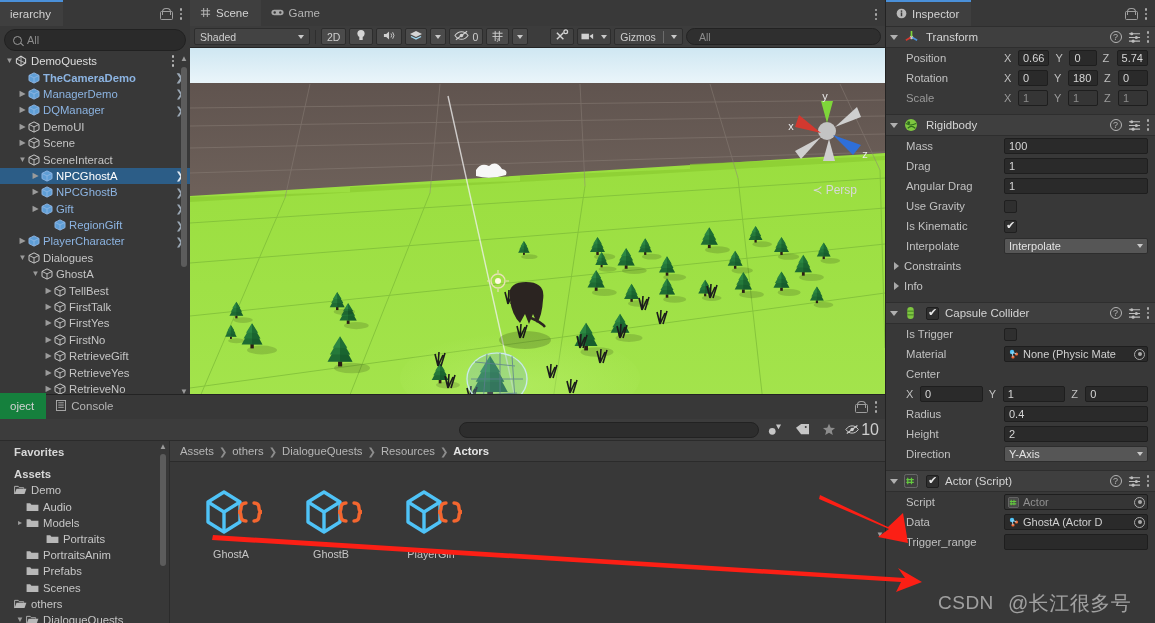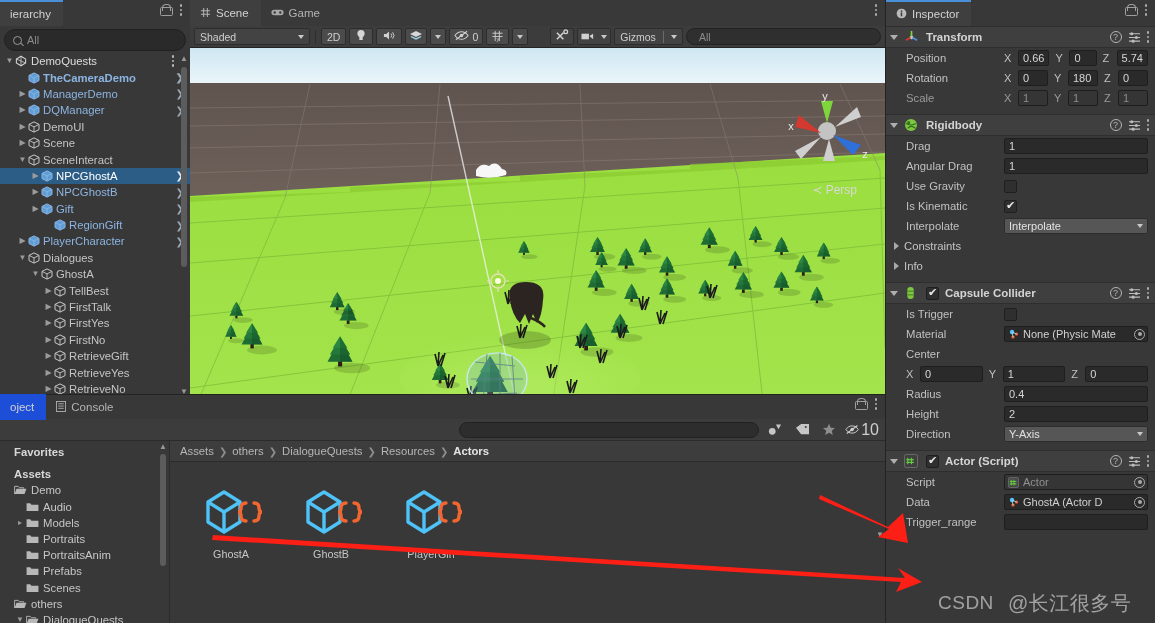--- a/index.html
+++ b/index.html
@@ -7,21 +7,21 @@
     width: 1155px; height: 623px;
     background: #383838;
     font-family: "Liberation Sans", sans-serif;
     font-size: 11px;
     color: #c4c4c4;
     overflow: hidden;
   }
   .app { position: relative; width: 1155px; height: 623px; }
 
   
-  .tabbar { height: 26px; background: #393939; position: relative; display: flex; align-items: center; }
+  .tabbar { height: 26px; background: #393939; position: relative; display: flex; align-items: flex-end; }
   .tab { height: 26px; padding: 0 12px 0 10px; display: flex; align-items: center; gap: 5px;
          font-size: 11.5px; color: #b4b4b4; background: transparent; }
   .tab.active { background: #3f3f3f; color: #d2d2d2; border-top: 2px solid #4a90d9; }
   .tab.active.noaccent { border-top: none; }
   .tab .ticon { opacity: .85; display:inline-block; }
   .tabbar .spacer { flex: 1; }
   .tb-right { display: flex; align-items: center; gap: 9px; padding: 0 8px 6px 0; }
   .lock { width: 11px; height: 12px; position: relative; opacity: .75; }
   .lock:before { content:""; position:absolute; left:0; bottom:0; width:11px; height:7px;
      border:1.4px solid #c0c0c0; border-radius:1.5px; }
@@ -71,21 +71,21 @@
   .s-search span{color:#8c8c8c;font-size:10.5px;}
   .viewport { position:relative; width:695px; height:372px; overflow:hidden; }
 
   
   #inspector { position:absolute; right:0; top:0; width:270px; height:623px; background:#383838;
      border-left:1px solid #232323; }
   #inspector .tabbar { background:#383838; }
   .insp-body { height:597px; overflow:hidden; position:relative; }
   .comp-head { height:22px; display:flex; align-items:center; gap:6px; padding:0 6px 0 4px;
       background:#3f3f3f; border-top:1px solid #2e2e2e; border-bottom:1px solid #2e2e2e; }
-  .comp-head .ct { flex:1; font-weight:bold; font-size:11.5px; color:#d4d4d4; }
+  .comp-head .ct { flex:1; font-weight:normal; font-size:11.5px; color:#d4d4d4; }
   .caret { width:0;height:0;border-left:4px solid transparent;border-right:4px solid transparent;
       border-top:5px solid #b0b0b0; flex:none; }
   .cb { width:13px; height:13px; background:#2f2f2f; border:1px solid #1f1f1f; border-radius:2px;
       flex:none; position:relative; }
   .cb.on:after { content:"✔"; position:absolute; left:1px; top:-2px; font-size:11px; color:#e8e8e8; }
   .hbtn { width:12px;height:12px;border:1.3px solid #b4b4b4;border-radius:50%;font-size:9px;
       text-align:center;line-height:10px;color:#b4b4b4; flex:none;}
   .presets { width:13px;height:12px;flex:none;}
   .prow { height:20px; display:flex; align-items:center; padding:0 7px 0 0; }
   .plab { width:118px; padding-left:20px; font-size:11.3px; color:#c0c0c0; flex:none; }
@@ -915,21 +915,21 @@
       </svg>
       <div style="position:absolute;right:28px;top:135px;font-size:12px;color:#d8d8d8;display:flex;gap:3px;align-items:center">
         <span>≺</span>
         <span>Persp</span>
       </div>
     </div>
   </div>
 
   <div id="project">
     <div class="tabbar">
-      <div class="tab active noaccent" style="background:#1d4ed8;">
+      <div class="tab active noaccent" style="background:#15803d;">
         <span>oject</span>
       </div>
       <div class="tab">
         <span class="ticon">
           <svg width="10" height="11" viewBox="0 0 11 12">
               <rect x="0.5" y="0.5" width="10" height="11" fill="none" stroke="#c3c3c3" stroke-width="1"></rect>
               <path d="M2.5 3h6 M2.5 5.5h6 M2.5 8h6" stroke="#c3c3c3" stroke-width="1"></path>
             </svg>
         </span>
         <span>Console</span>
@@ -1004,21 +1004,21 @@
                 </svg></span>
               <span>Audio</span>
             </div>
             <div class="prow2" style="padding-left: 14px;">
               <span class="tw">▸</span>
               <span class="folder"><svg width="13" height="10" viewBox="0 0 14 11">
                   <path d="M0.5 1.5 L4.5 1.5 L5.8 3 L13.5 3 L13.5 10 L0.5 10 Z" fill="#b8b8b8"></path>
                 </svg></span>
               <span>Models</span>
             </div>
-            <div class="prow2" style="padding-left: 14px;">
+            <div class="prow2" style="padding-left: 14px; margin-left: 20px;">
               <span class="tw"></span>
               <span class="folder"><svg width="13" height="10" viewBox="0 0 14 11">
                   <path d="M0.5 1.5 L4.5 1.5 L5.8 3 L13.5 3 L13.5 10 L0.5 10 Z" fill="#b8b8b8"></path>
                 </svg></span>
               <span>Portraits</span>
             </div>
             <div class="prow2" style="padding-left: 14px;">
               <span class="tw"></span>
               <span class="folder"><svg width="13" height="10" viewBox="0 0 14 11">
                   <path d="M0.5 1.5 L4.5 1.5 L5.8 3 L13.5 3 L13.5 10 L0.5 10 Z" fill="#b8b8b8"></path>
@@ -1207,20 +1207,24 @@
               <circle cx="9" cy="7" r="1.7" fill="#bdbdbd"></circle>
               <circle cx="5.5" cy="11" r="1.7" fill="#bdbdbd"></circle>
             </svg></span>
           <span class="kebab">
             <i></i>
             <i></i>
             <i></i>
           </span>
         </div>
         <div class="prow">
+          <div class="plab">Mass</div>
+          <div class="field">100</div>
+        </div>
+        <div class="prow">
           <div class="plab">Drag</div>
           <div class="field">1</div>
         </div>
         <div class="prow">
           <div class="plab">Angular Drag</div>
           <div class="field">1</div>
         </div>
         <div class="prow">
           <div class="plab">Use Gravity</div>
           <span class="cb"></span>

